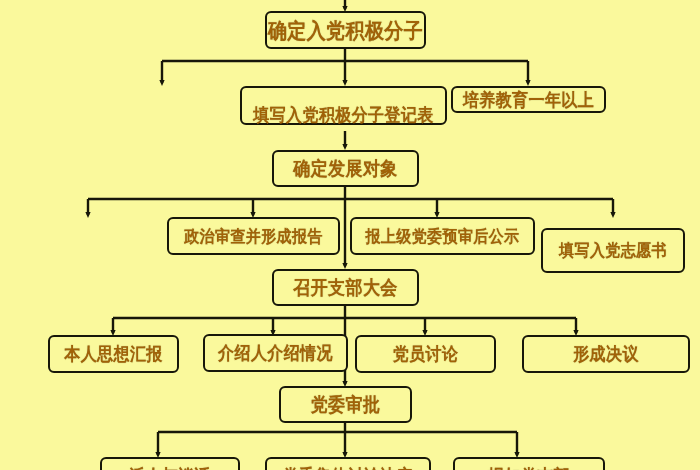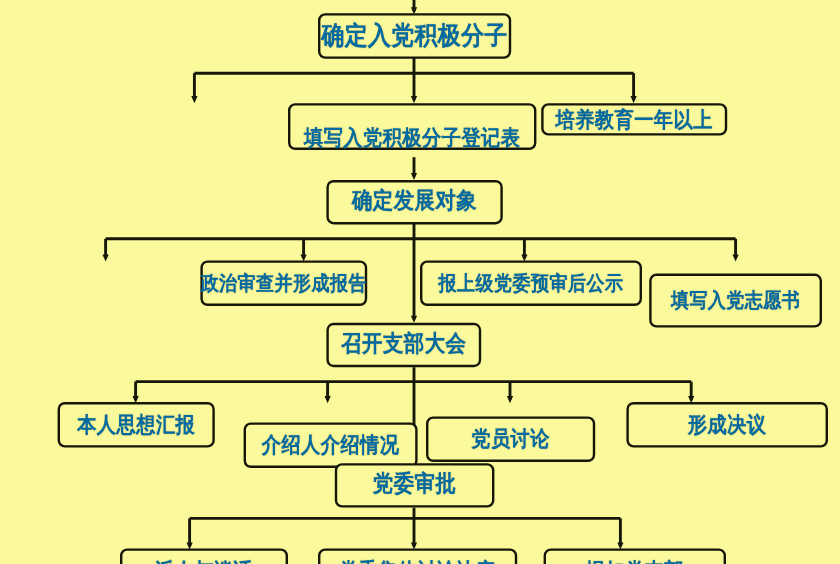--- a/index.html
+++ b/index.html
@@ -29,21 +29,21 @@
   }
   .node {
     position: absolute;
     box-sizing: border-box;
     border: 2px solid #171709;
     border-radius: 6px;
     background: #faf99c;
     display: flex;
     align-items: center;
     justify-content: center;
-    color: #0369a1;
+    color: #a16207;
     font-weight: 700;
     letter-spacing: 0.4px;
     white-space: nowrap;
     line-height: 1;
     text-shadow: 0 0 1px rgba(16,15,6,0.35);
   }
   .node-label {
     display: block;
     transform: scaleY(1.12);
   }
@@ -110,41 +110,41 @@
     <span class="node-label">填写入党积极分子登记表</span>
   </div>
   <div class="node n-sm" style="left:451px; top:86px; width:155px; height:27px;">
     <span class="node-label">培养教育一年以上</span>
   </div>
 
   <div class="node n-mid" style="left:272px; top:150px; width:147px; height:37px;">
     <span class="node-label">确定发展对象</span>
   </div>
 
-  <div class="node n-xs" style="left:167px; top:217px; width:139px; height:38px;">
+  <div class="node n-xs" style="left:167px; top:217px; width:173px; height:38px;">
     <span class="node-label">政治审查并形成报告</span>
   </div>
   <div class="node n-xs" style="left:350px; top:217px; width:185px; height:38px;">
     <span class="node-label">报上级党委预审后公示</span>
   </div>
   <div class="node n-xs" style="left:541px; top:228px; width:144px; height:45px;">
     <span class="node-label">填写入党志愿书</span>
   </div>
 
-  <div class="node n-mid" style="left:272px; top:269px; width:129px; height:37px;">
+  <div class="node n-mid" style="left:272px; top:269px; width:147px; height:37px;">
     <span class="node-label">召开支部大会</span>
   </div>
 
   <div class="node n-sm" style="left:48px; top:335px; width:131px; height:38px;">
     <span class="node-label">本人思想汇报</span>
   </div>
-  <div class="node n-sm" style="left:203px; top:352px; width:145px; height:38px;">
+  <div class="node n-sm" style="left:203px; top:334px; width:145px; height:38px;">
     <span class="node-label">介绍人介绍情况</span>
   </div>
-  <div class="node n-sm" style="left:355px; top:347px; width:141px; height:38px;align-items:center;">
+  <div class="node n-sm" style="left:355px; top:335px; width:141px; height:38px;align-items:center;">
     <span class="node-label">党员讨论</span>
   </div>
   <div class="node n-sm" style="left:522px; top:335px; width:168px; height:38px;">
     <span class="node-label">形成决议</span>
   </div>
 
   <div class="node n-mid" style="left:279px; top:386px; width:133px; height:37px;">
     <span class="node-label">党委审批</span>
   </div>
 

